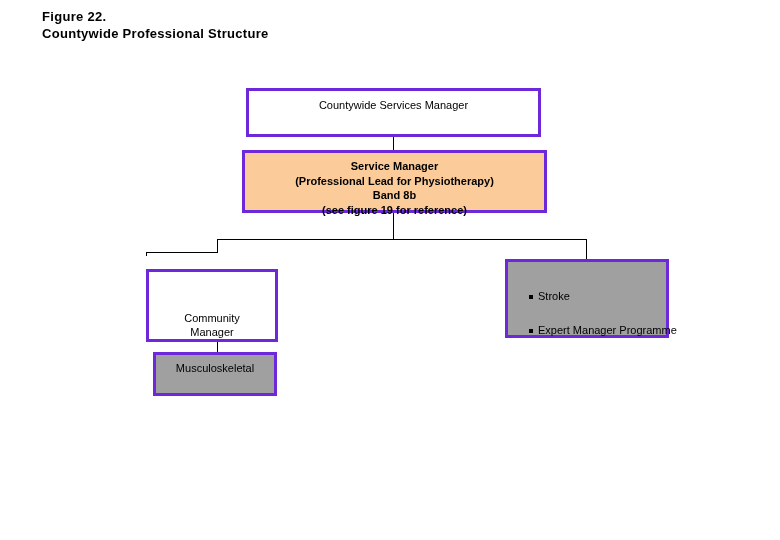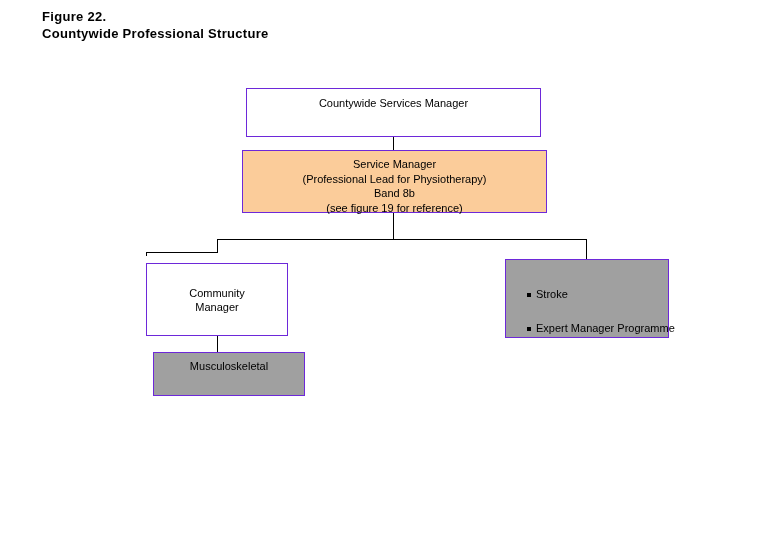--- a/index.html
+++ b/index.html
@@ -33,21 +33,21 @@
     line-height: 17px;
     letter-spacing: 0.3px;
     white-space: nowrap;
     margin-left: 32px;
   }
 
   
   .node {
     position: absolute;
     box-sizing: border-box;
-    border: 1px solid #6d28d9;
+    border: 3px solid #6d28d9;
     font-size: 11px;
     line-height: 14px;
     text-align: center;
   }
   .node .node-text {
     display: block;
     white-space: pre-line;
   }
 
   
@@ -64,39 +64,40 @@
   #node-service {
     left: 242px;
     top: 150px;
     width: 305px;
     height: 63px;
     background: #fbcc9a;
     padding-top: 6px;
   }
   #node-service .node-text {
     line-height: 14.5px;
+    font-weight: bold;
   }
 
   
   #node-community {
     left: 146px;
-    top: 263px;
-    width: 142px;
+    top: 269px;
+    width: 132px;
     height: 73px;
     background: #ffffff;
     display: flex;
-    align-items: center;
+    align-items: flex-end;
     justify-content: center;
   }
 
   
   #node-msk {
     left: 153px;
     top: 352px;
-    width: 152px;
+    width: 124px;
     height: 44px;
     background: #a0a0a0;
     padding-top: 6px;
   }
 
   
   #node-services {
     left: 505px;
     top: 259px;
     width: 164px;

